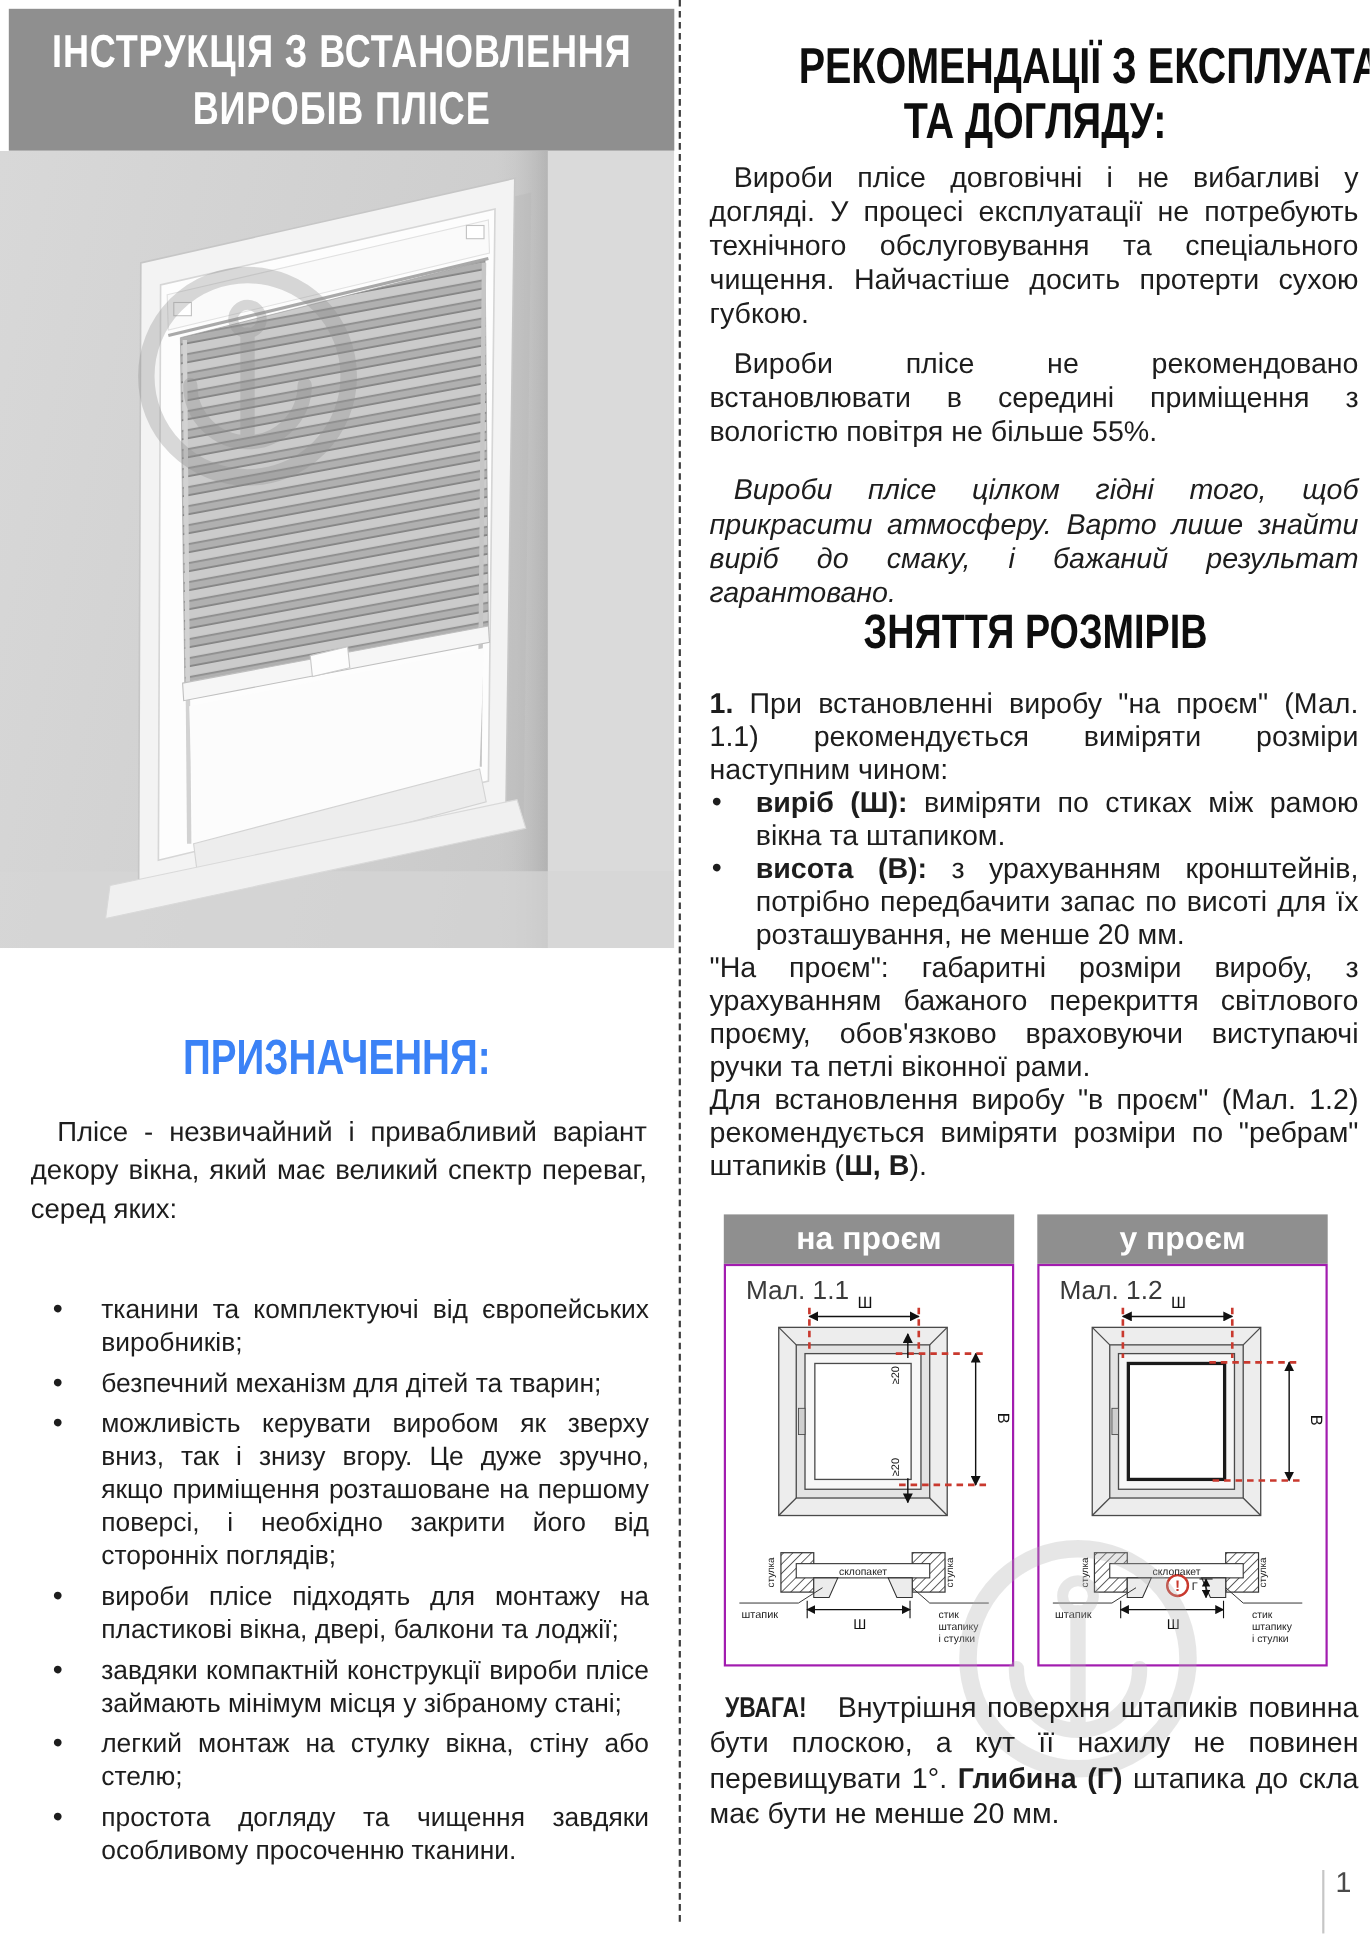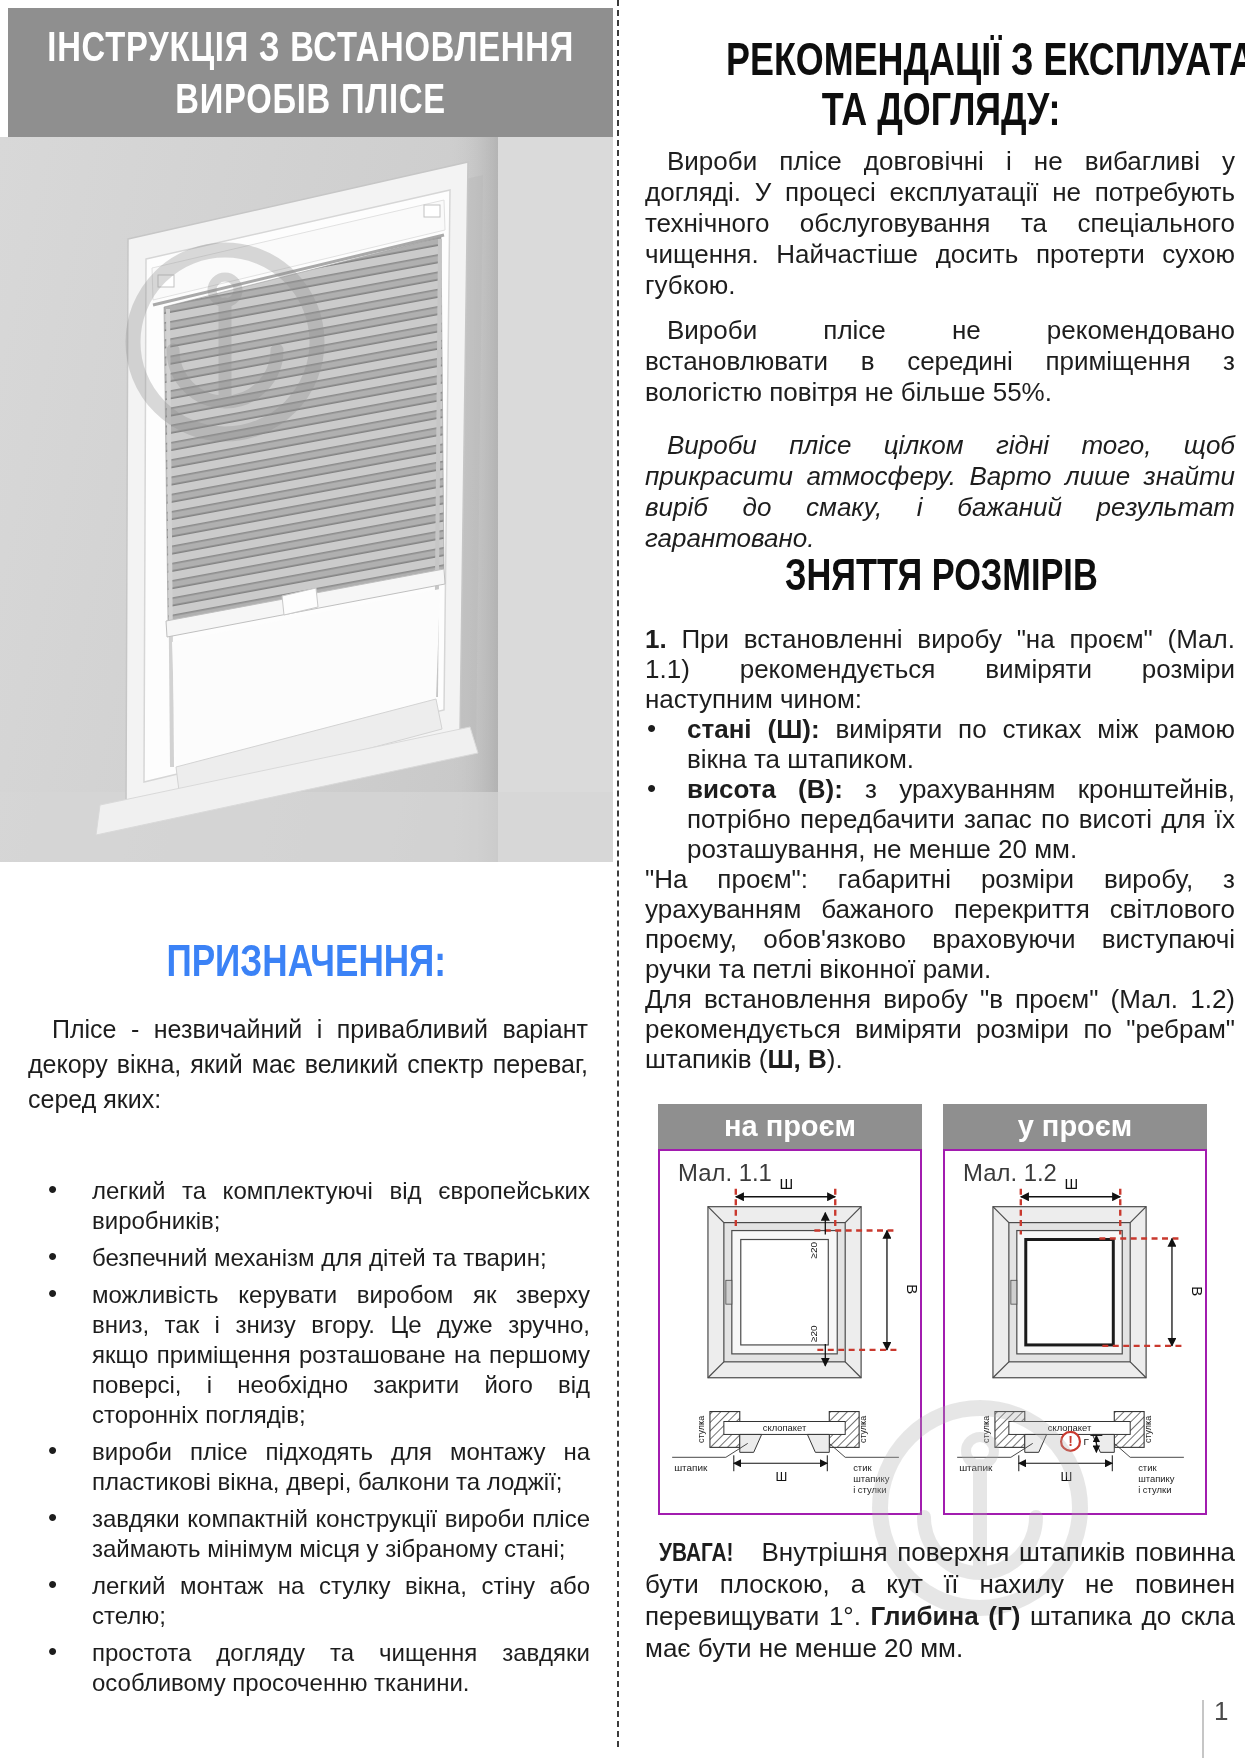--- a/index.html
+++ b/index.html
@@ -101,21 +101,21 @@
         <circle cy="-52" r="13" stroke-width="9"></circle>
         <line x1="0" y1="-38" x2="0" y2="56" stroke-width="13"></line>
         <path d="M -52,8 A 52,52 0 0 0 52,8" stroke-width="13"></path>
       </g>
     </svg>
   </div>
 
   <h2 class="purpose-h"><span class="cond">ПРИЗНАЧЕННЯ:</span></h2>
   <p class="purpose-intro">Плісе - незвичайний і привабливий варіант декору вікна, який має великий спектр переваг, серед яких:</p>
   <ul class="plist">
-    <li><span class="dot">•</span><span>легкий та комплектуючі від європейських виробників;</span></li>
+    <li><span class="dot">•</span><span>тканини та комплектуючі від європейських виробників;</span></li>
     <li><span class="dot">•</span><span>безпечний механізм для дітей та тварин;</span></li>
     <li><span class="dot">•</span><span>можливість керувати виробом як зверху вниз, так і знизу вгору. Це дуже зручно, якщо приміщення розташоване на першому поверсі, і необхідно закрити його від сторонніх поглядів;</span></li>
     <li><span class="dot">•</span><span>вироби плісе підходять для монтажу на пластикові вікна, двері, балкони та лоджії;</span></li>
     <li><span class="dot">•</span><span>завдяки компактній конструкції вироби плісе займають мінімум місця у зібраному стані;</span></li>
     <li><span class="dot">•</span><span>легкий монтаж на стулку вікна, стіну або стелю;</span></li>
     <li><span class="dot">•</span><span>простота догляду та чищення завдяки особливому просоченню тканини.</span></li>
   </ul>
 
   <h1 class="care-h"><span class="cond">РЕКОМЕНДАЦІЇ З ЕКСПЛУАТАЦІЇ</span><br><span class="cond">ТА ДОГЛЯДУ:</span></h1>
 
@@ -123,21 +123,21 @@
     <p class="ind">Вироби плісе довговічні і не вибагливі у догляді. У процесі експлуатації не потребують технічного обслуговування та спеціального чищення. Найчастіше досить протерти сухою губкою.</p>
     <p class="ind">Вироби плісе не рекомендовано встановлювати в середині приміщення з вологістю повітря не більше 55%.</p>
     <p class="it ind">Вироби плісе цілком гідні того, щоб прикрасити атмосферу. Варто лише знайти виріб до смаку, і бажаний результат гарантовано.</p>
   </div>
 
   <h2 class="sizing-h"><span class="cond">ЗНЯТТЯ РОЗМІРІВ</span></h2>
 
   <div class="sizing-body">
     <p><b>1.</b> <span>При встановленні виробу "на проєм" (Мал. 1.1) рекомендується виміряти розміри наступним чином:</span></p>
     <ul class="rlist">
-      <li><span class="dot">•</span><b>стані (Ш):</b> <span>виміряти по стиках між рамою вікна та штапиком.</span></li>
+      <li><span class="dot">•</span><b>виріб (Ш):</b> <span>виміряти по стиках між рамою вікна та штапиком.</span></li>
       <li><span class="dot">•</span><b>висота (В):</b> <span>з урахуванням кронштейнів, потрібно передбачити запас по висоті для їх розташування, не менше 20 мм.</span></li>
     </ul>
     <p>"На проєм": габаритні розміри виробу, з урахуванням бажаного перекриття світлового проєму, обов'язково враховуючи виступаючі ручки та петлі віконної рами.</p>
     <p><span>Для встановлення виробу "в проєм" (Мал. 1.2) рекомендується виміряти розміри по "ребрам" штапиків (</span><b>Ш, В</b><span>).</span></p>
   </div>
 
   <div class="figrow">
 
     <div class="panel">
       <div class="panel-title">на проєм</div>

